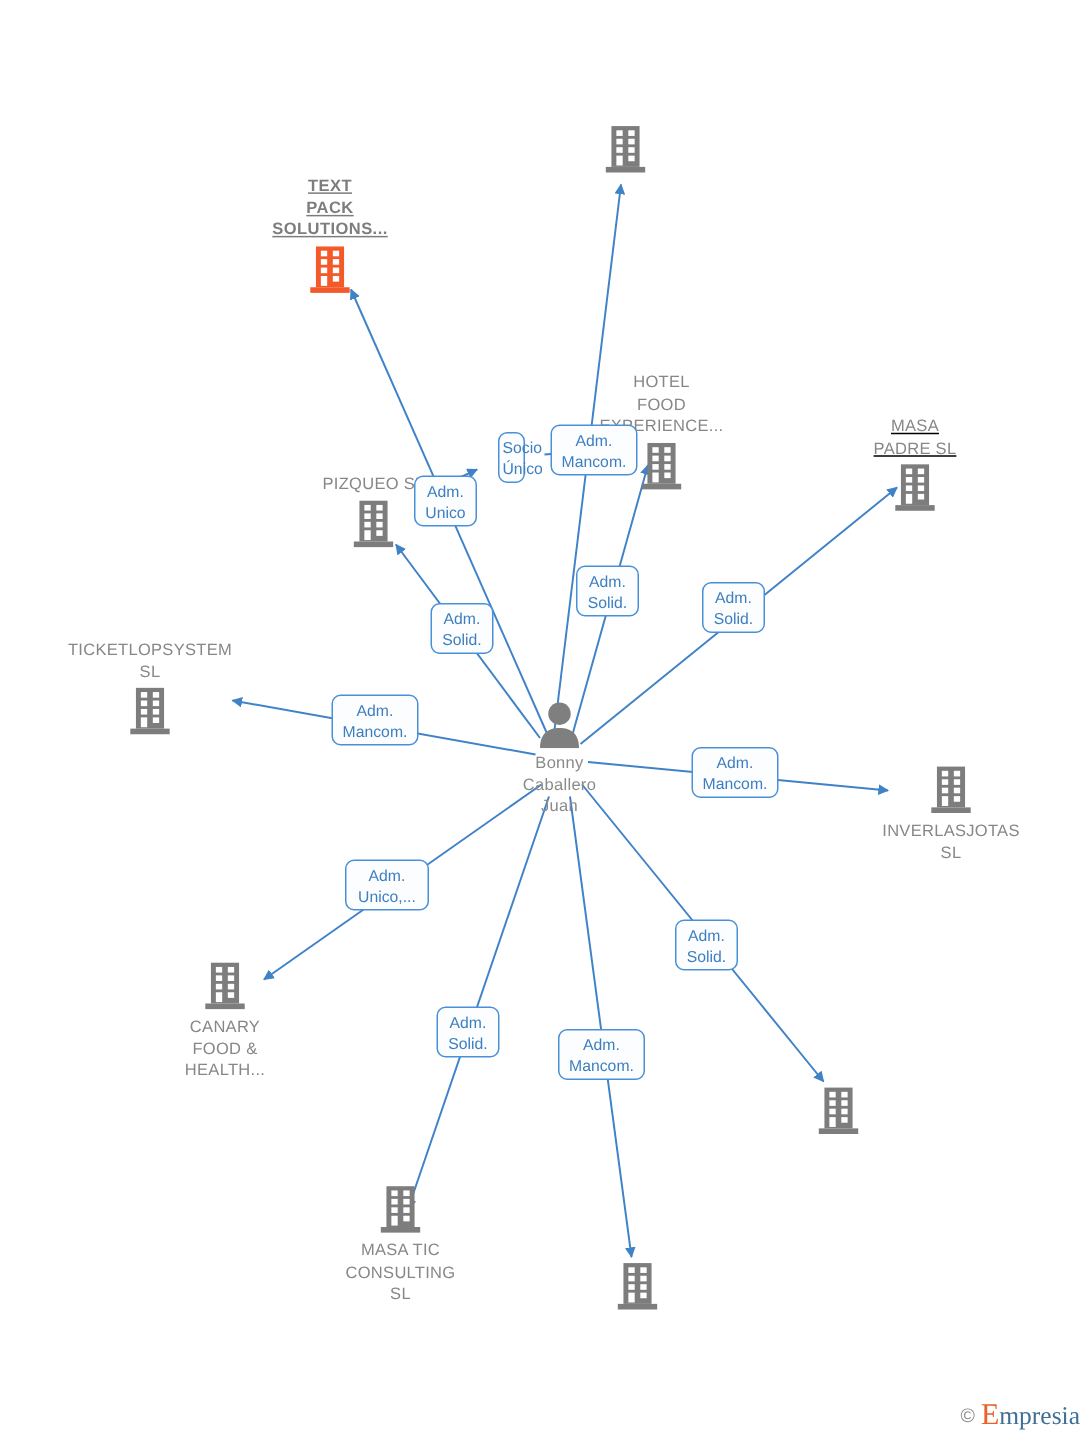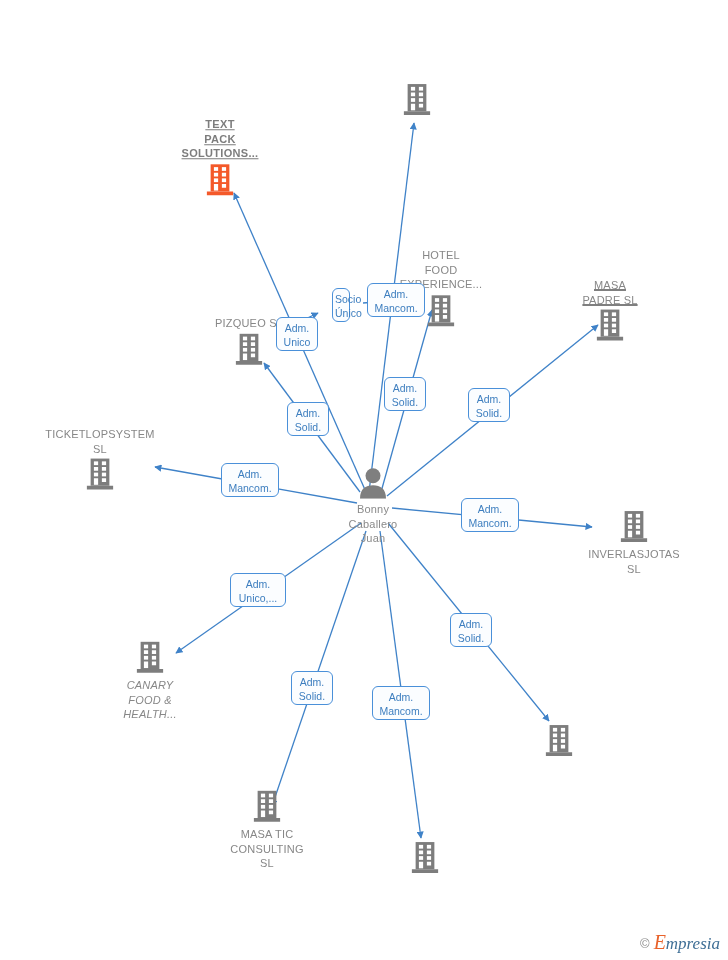--- a/index.html
+++ b/index.html
@@ -31,21 +31,21 @@
     box-sizing:border-box;
   }
 
   
   #watermark{
     position:absolute;right:8px;bottom:8px;display:flex;align-items:center;gap:4px;
   }
   #watermark .cmark{color:#8c8c8c;font-size:13px;line-height:13px;}
   #watermark .brand{
     font-family:"Liberation Serif","DejaVu Serif",serif;
-    font-size:17px;font-style:italic;color:#3f6f96;line-height:17px;
+    font-size:17px;color:#3f6f96;line-height:17px;
   }
   #watermark .brand .e{color:#e8622a;font-size:20px;}
 </style>
 </head>
 <body>
 
 <div id="canvas">
 
   <svg id="edges" viewBox="0 0 728 960" xmlns="http://www.w3.org/2000/svg">
     <defs>
@@ -175,21 +175,21 @@
           <rect x="9.5" y="10" width="4.5" height="4" fill="#fff"></rect>
           <rect x="18" y="10" width="4.5" height="4" fill="#fff"></rect>
           <rect x="9.5" y="16" width="4.5" height="4" fill="#fff"></rect>
           <rect x="18" y="16" width="4.5" height="4" fill="#fff"></rect>
           <rect x="9.5" y="22" width="4.5" height="7" fill="#fff"></rect>
           <rect x="18" y="22" width="4.5" height="4" fill="#fff"></rect>
         </svg>
         <div class="lbl">INVERLASJOTAS
 SL</div>
       </div>
-      <div class="node lbl-below" style="left: 150px; top: 681px; font-style: italic;">
+      <div class="node lbl-below" style="left: 150px; top: 681px;">
         <svg class="ico" width="30" height="34" viewBox="0 0 32 36">
           <rect x="6" y="1" width="20" height="29" fill="#7d7d7d"></rect>
           <rect x="2" y="30" width="28" height="4" fill="#7d7d7d"></rect>
           <rect x="9.5" y="4" width="4.5" height="4" fill="#fff"></rect>
           <rect x="18" y="4" width="4.5" height="4" fill="#fff"></rect>
           <rect x="9.5" y="10" width="4.5" height="4" fill="#fff"></rect>
           <rect x="18" y="10" width="4.5" height="4" fill="#fff"></rect>
           <rect x="9.5" y="16" width="4.5" height="4" fill="#fff"></rect>
           <rect x="18" y="16" width="4.5" height="4" fill="#fff"></rect>
           <rect x="9.5" y="22" width="4.5" height="7" fill="#fff"></rect>

